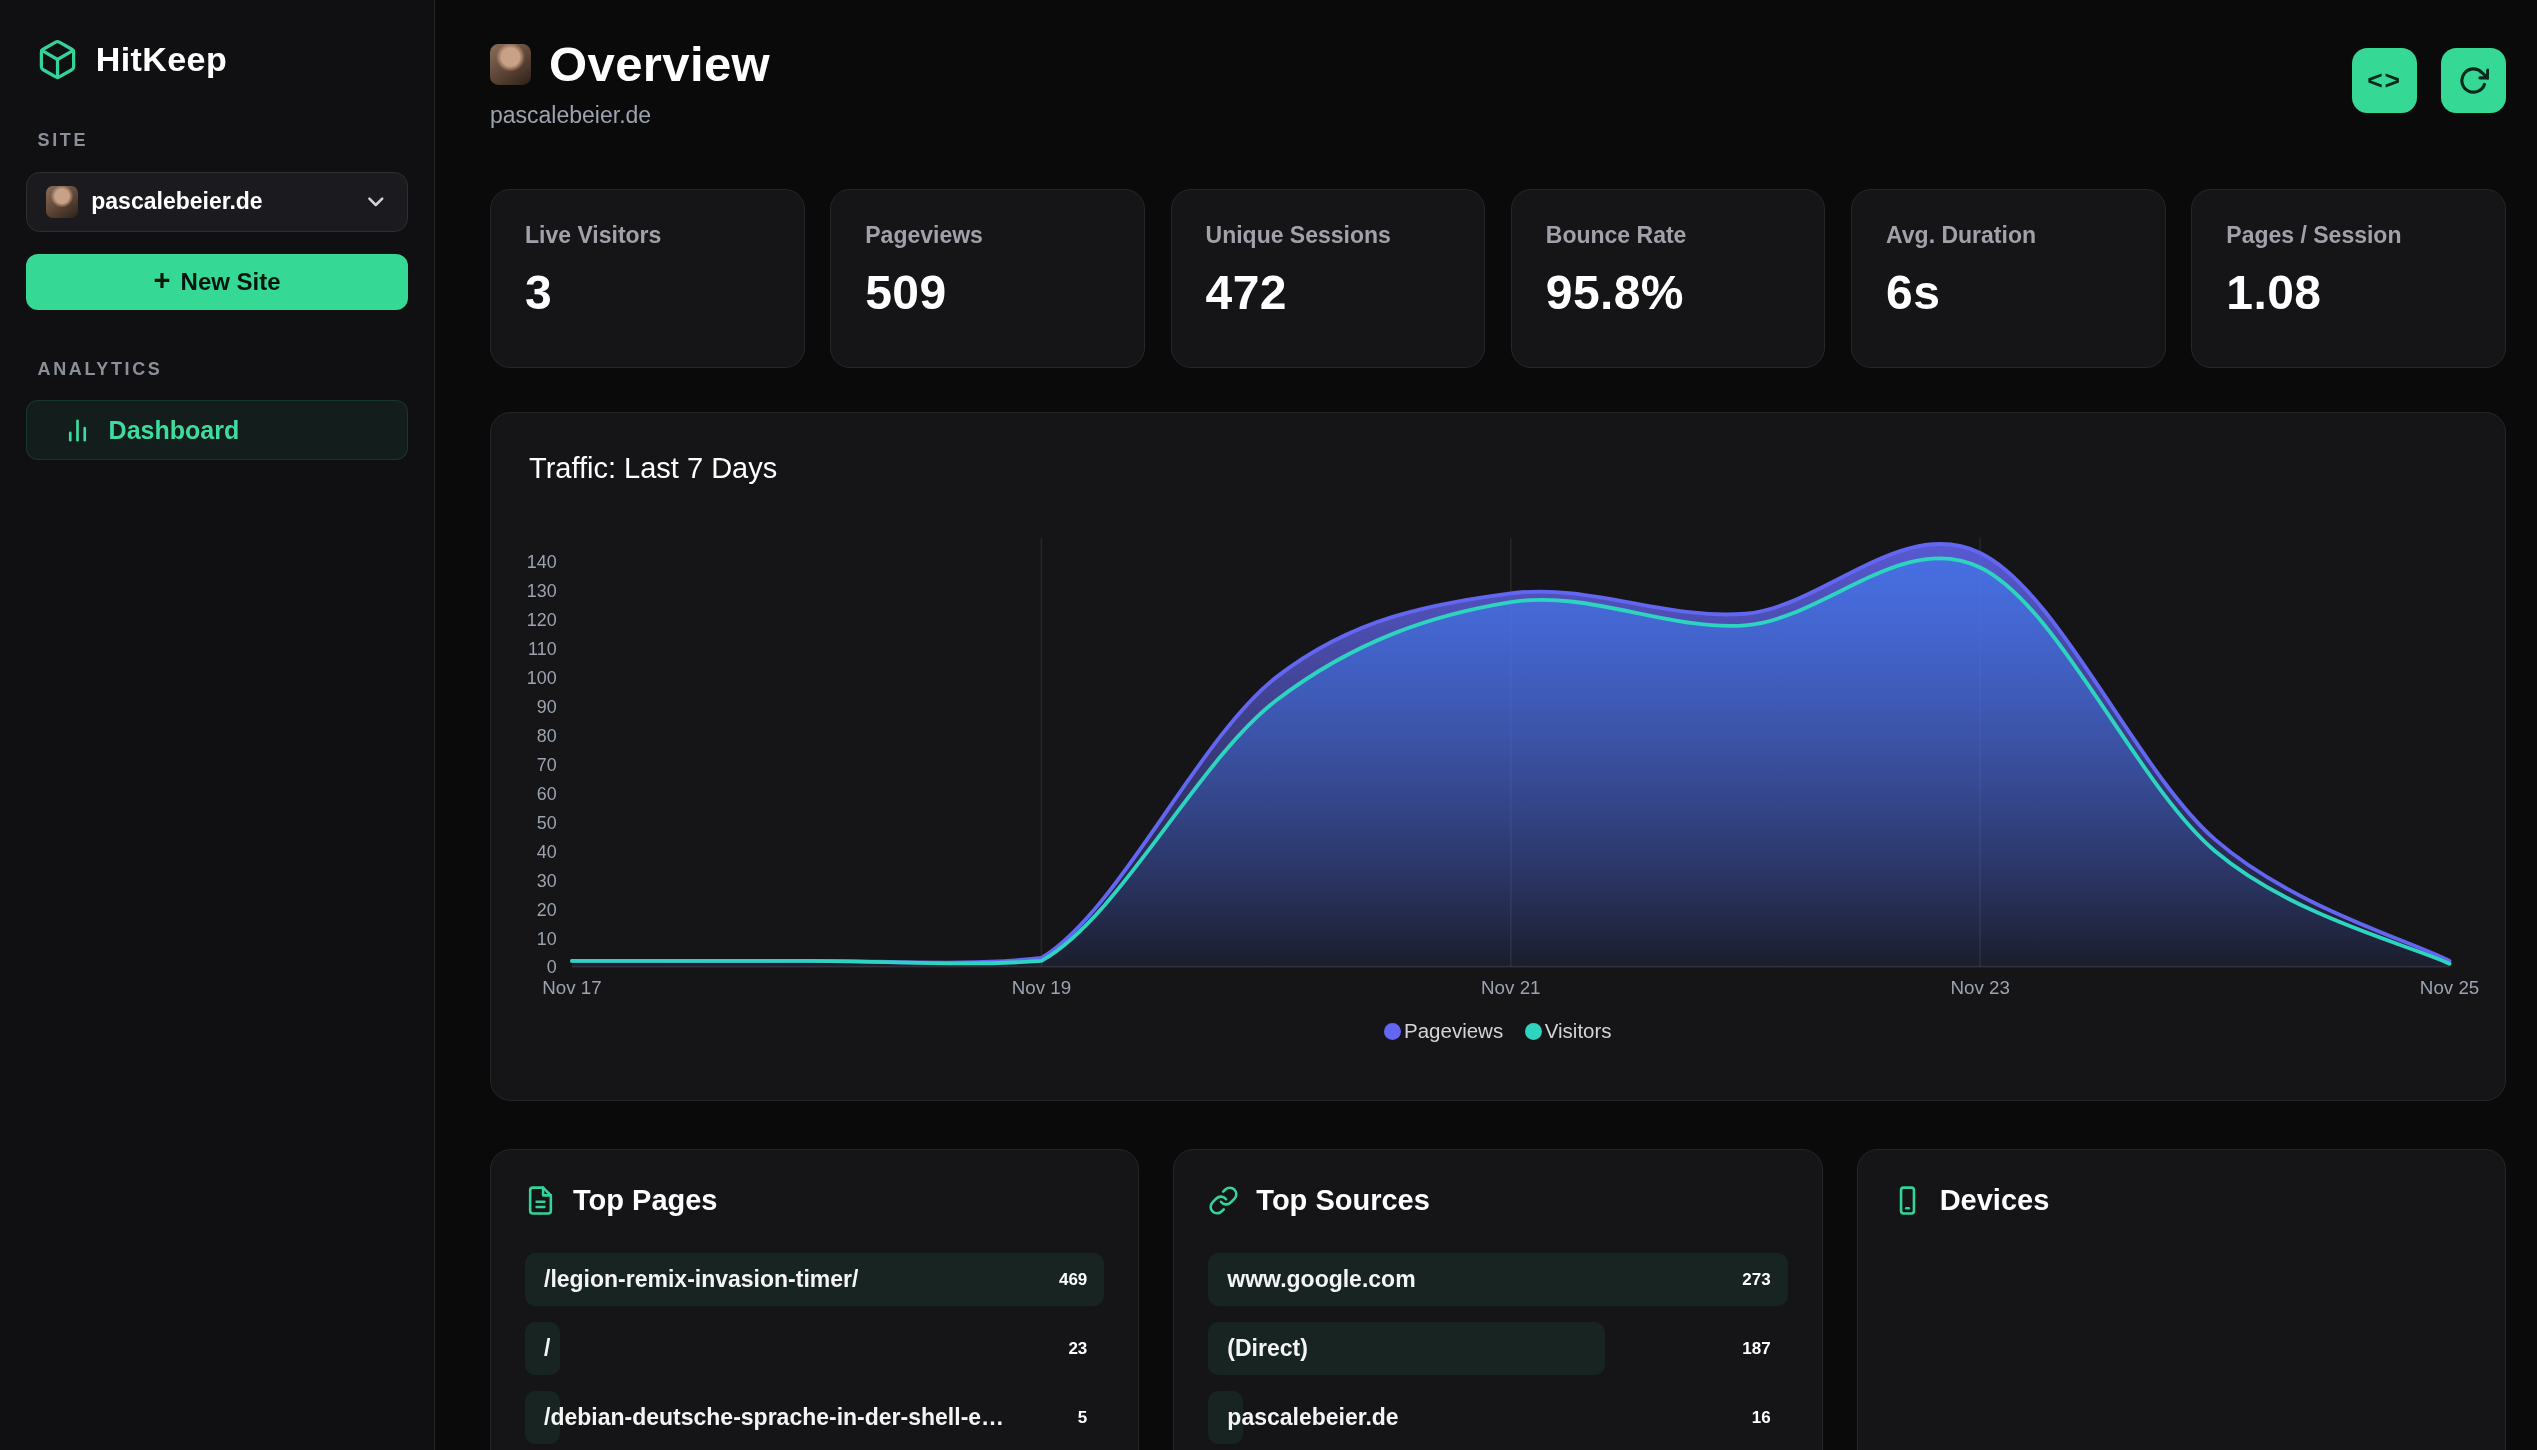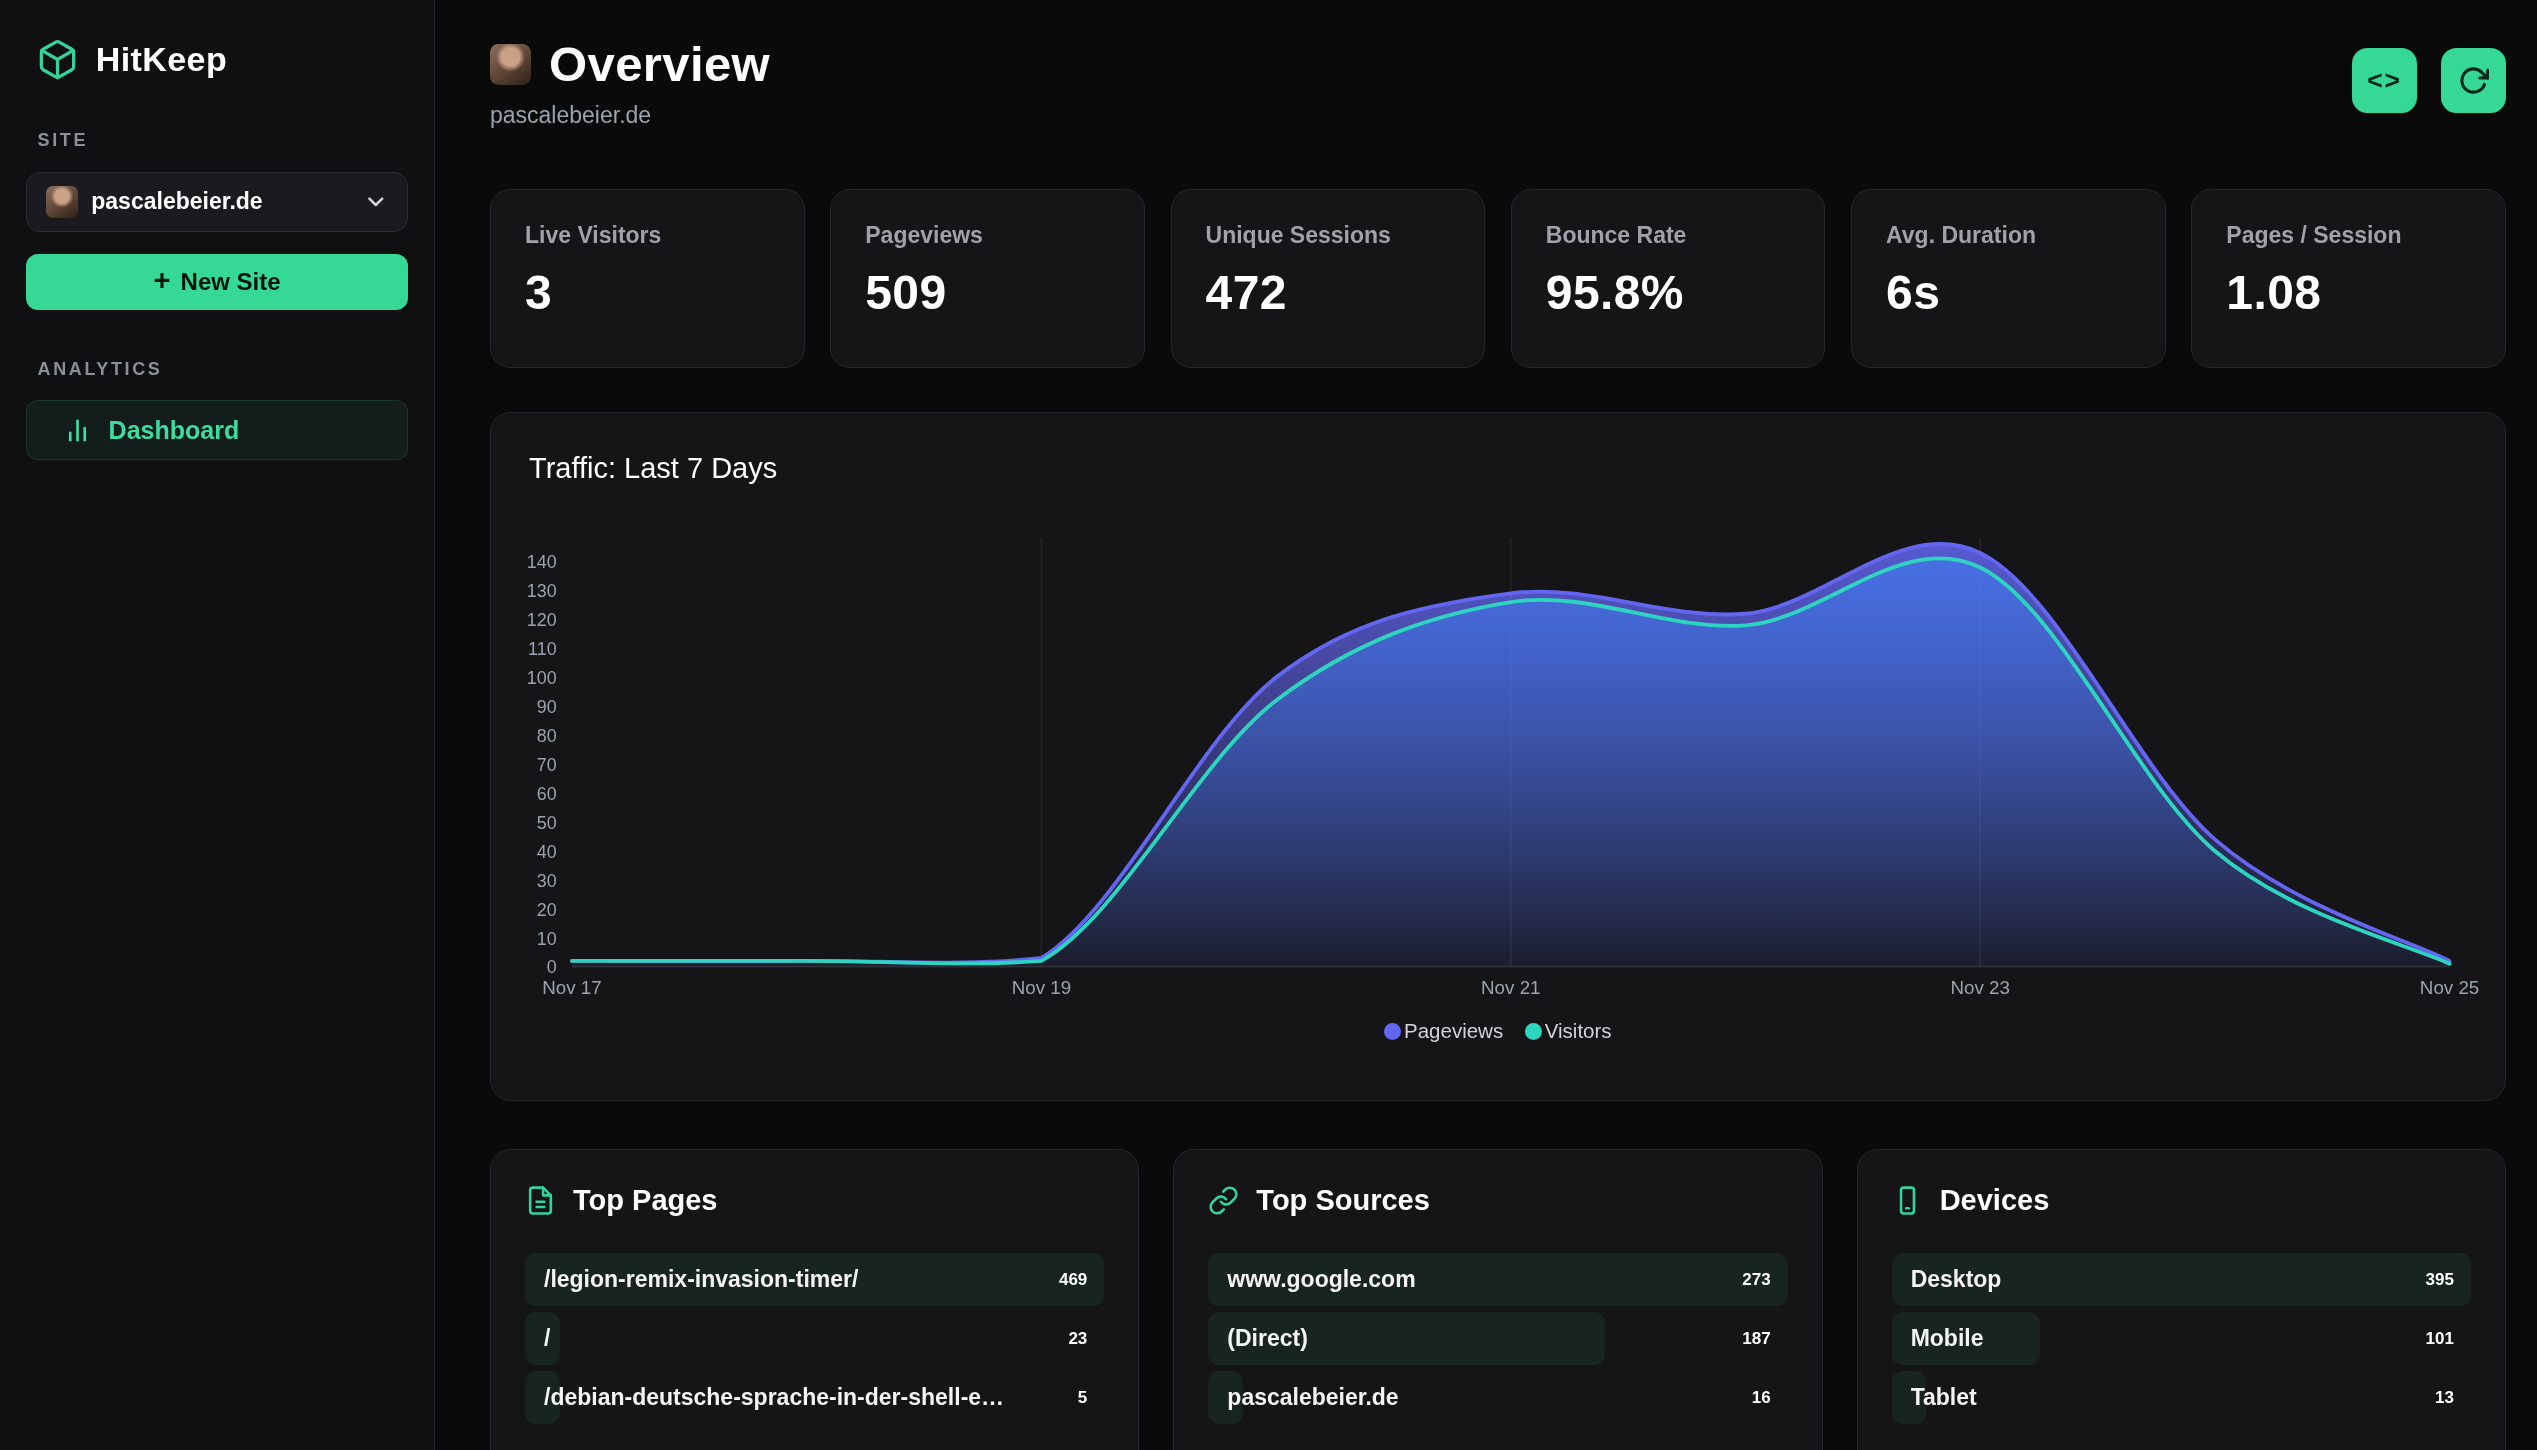--- a/index.html
+++ b/index.html
@@ -115,21 +115,21 @@
   .legend-dot { width:17px; height:17px; border-radius:50%; flex:none; }
   
   .bottom-grid { display:grid; grid-template-columns:repeat(3,1fr); gap:34px; margin-top:48px; }
   .list-card {
     background:#151518; border:0.9px solid #26262a; border-radius:20.5px;
     padding:34px; height:529px;
   }
   .list-header { display:flex; align-items:center; gap:17px; font-size:29px; font-weight:800; }
   .list-header-icon { width:31px; height:31px; color:#34d399; display:flex; }
   .list-rows { margin-top:36px; }
-  .list-row { position:relative; height:53px; margin-bottom:6px; display:flex; align-items:center; }
+  .list-row { position:relative; height:53px; margin-bottom:16px; display:flex; align-items:center; }
   .list-bar {
     position:absolute; left:0; top:0; height:100%; border-radius:10.2px;
     background:rgba(52,211,153,0.08);
   }
   .list-label {
     position:relative; margin-left:19px; font-size:23px; font-weight:600; color:#f4f4f5;
     white-space:nowrap; overflow:hidden; text-overflow:ellipsis; max-width:80%;
   }
   .list-value { position:absolute; right:17px; font-size:17px; font-weight:800; color:#fff; }
 </style>
@@ -347,33 +347,16 @@
     <div class="list-card">
       <div class="list-header">
         <span class="list-header-icon">
           <svg viewBox="0 0 24 24" fill="none" stroke="currentColor" stroke-width="2" stroke-linecap="round" stroke-linejoin="round">
             <rect x="7" y="2" width="10" height="20" rx="2"></rect>
               <line x1="11" y1="18" x2="13" y2="18"></line>
           </svg>
         </span>
         <span>Devices</span>
       </div>
-      <div class="list-rows">
-          <div class="list-row">
-            <div class="list-bar" style="width: 100%;"></div>
-            <span class="list-label">Desktop</span>
-            <span class="list-value">395</span>
-          </div>
-          <div class="list-row">
-            <div class="list-bar" style="width: 25.5696%;"></div>
-            <span class="list-label">Mobile</span>
-            <span class="list-value">101</span>
-          </div>
-          <div class="list-row">
-            <div class="list-bar" style="width: 6%;"></div>
-            <span class="list-label">Tablet</span>
-            <span class="list-value">13</span>
-          </div>
-        </div>
     </div>
   </div>
 </main>
 
 
 </body></html>

